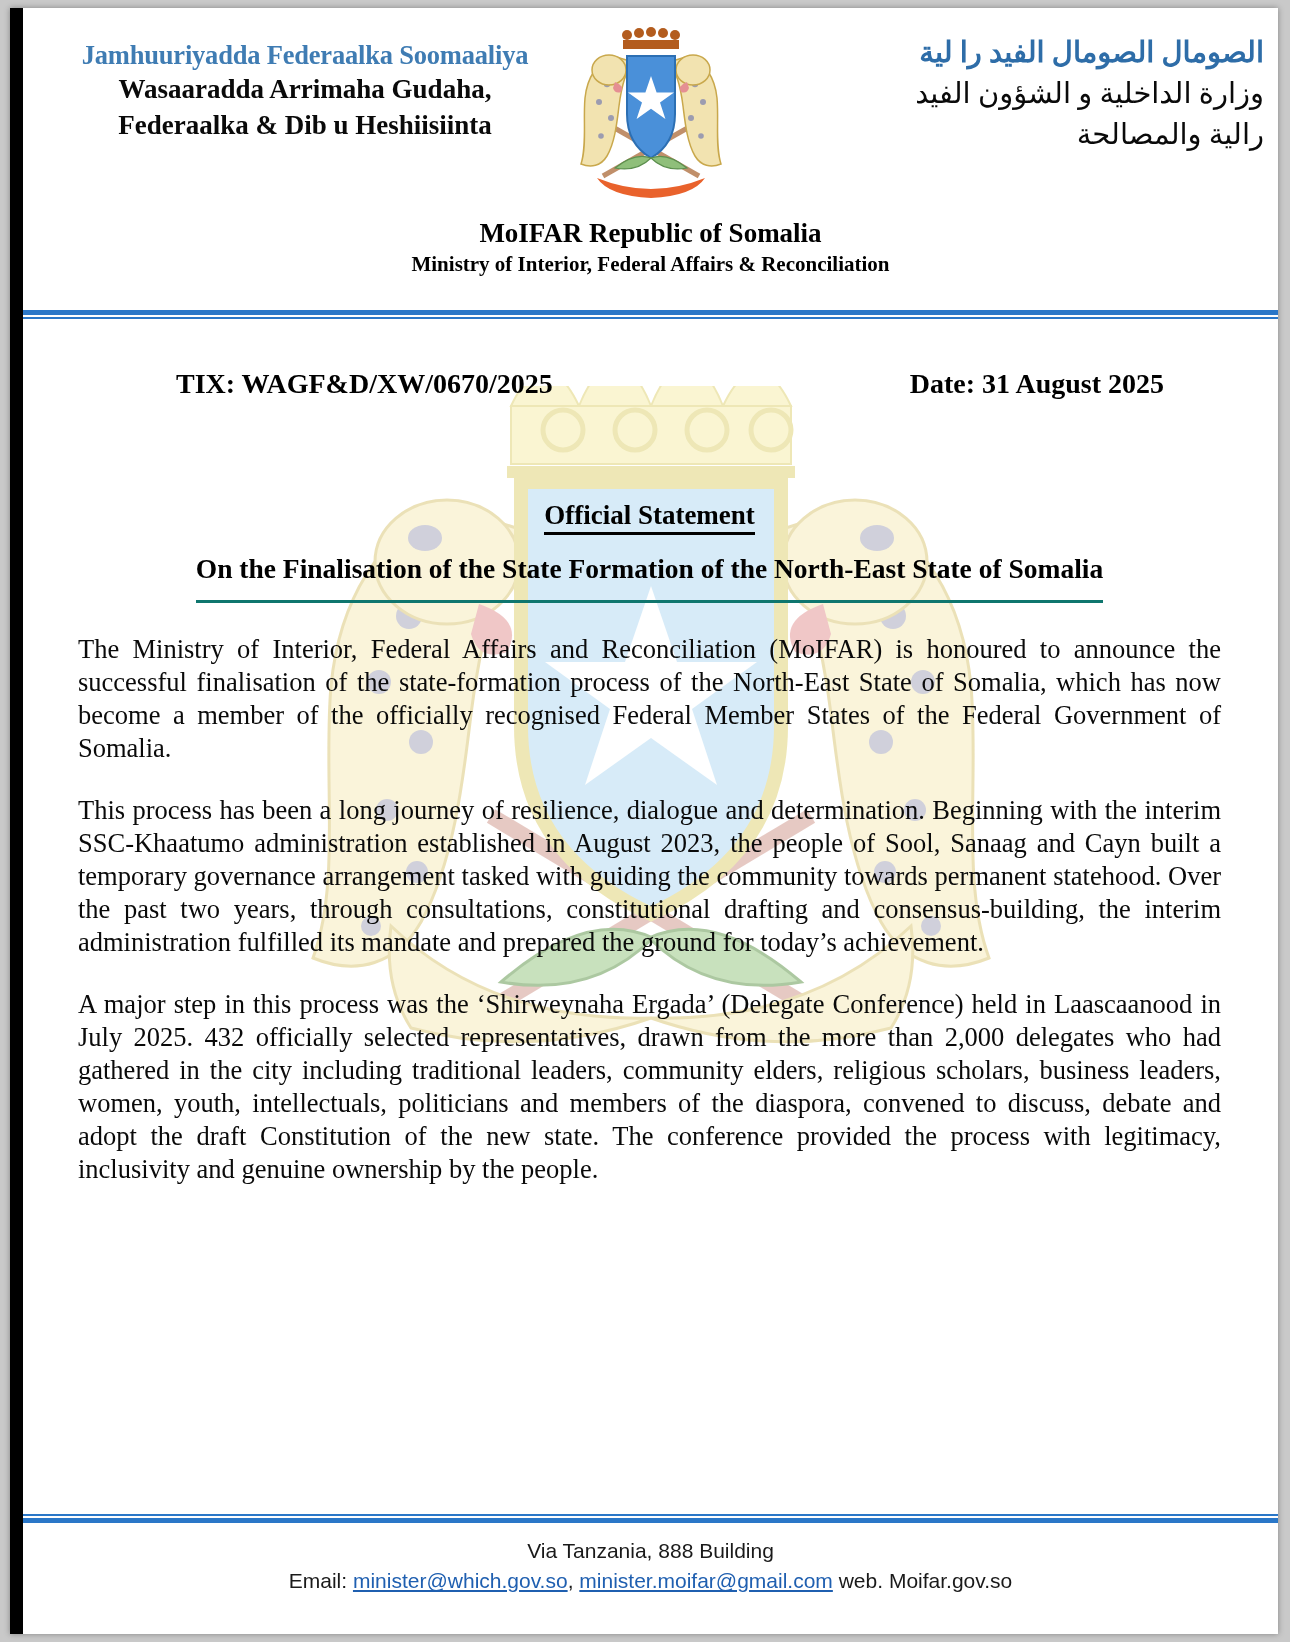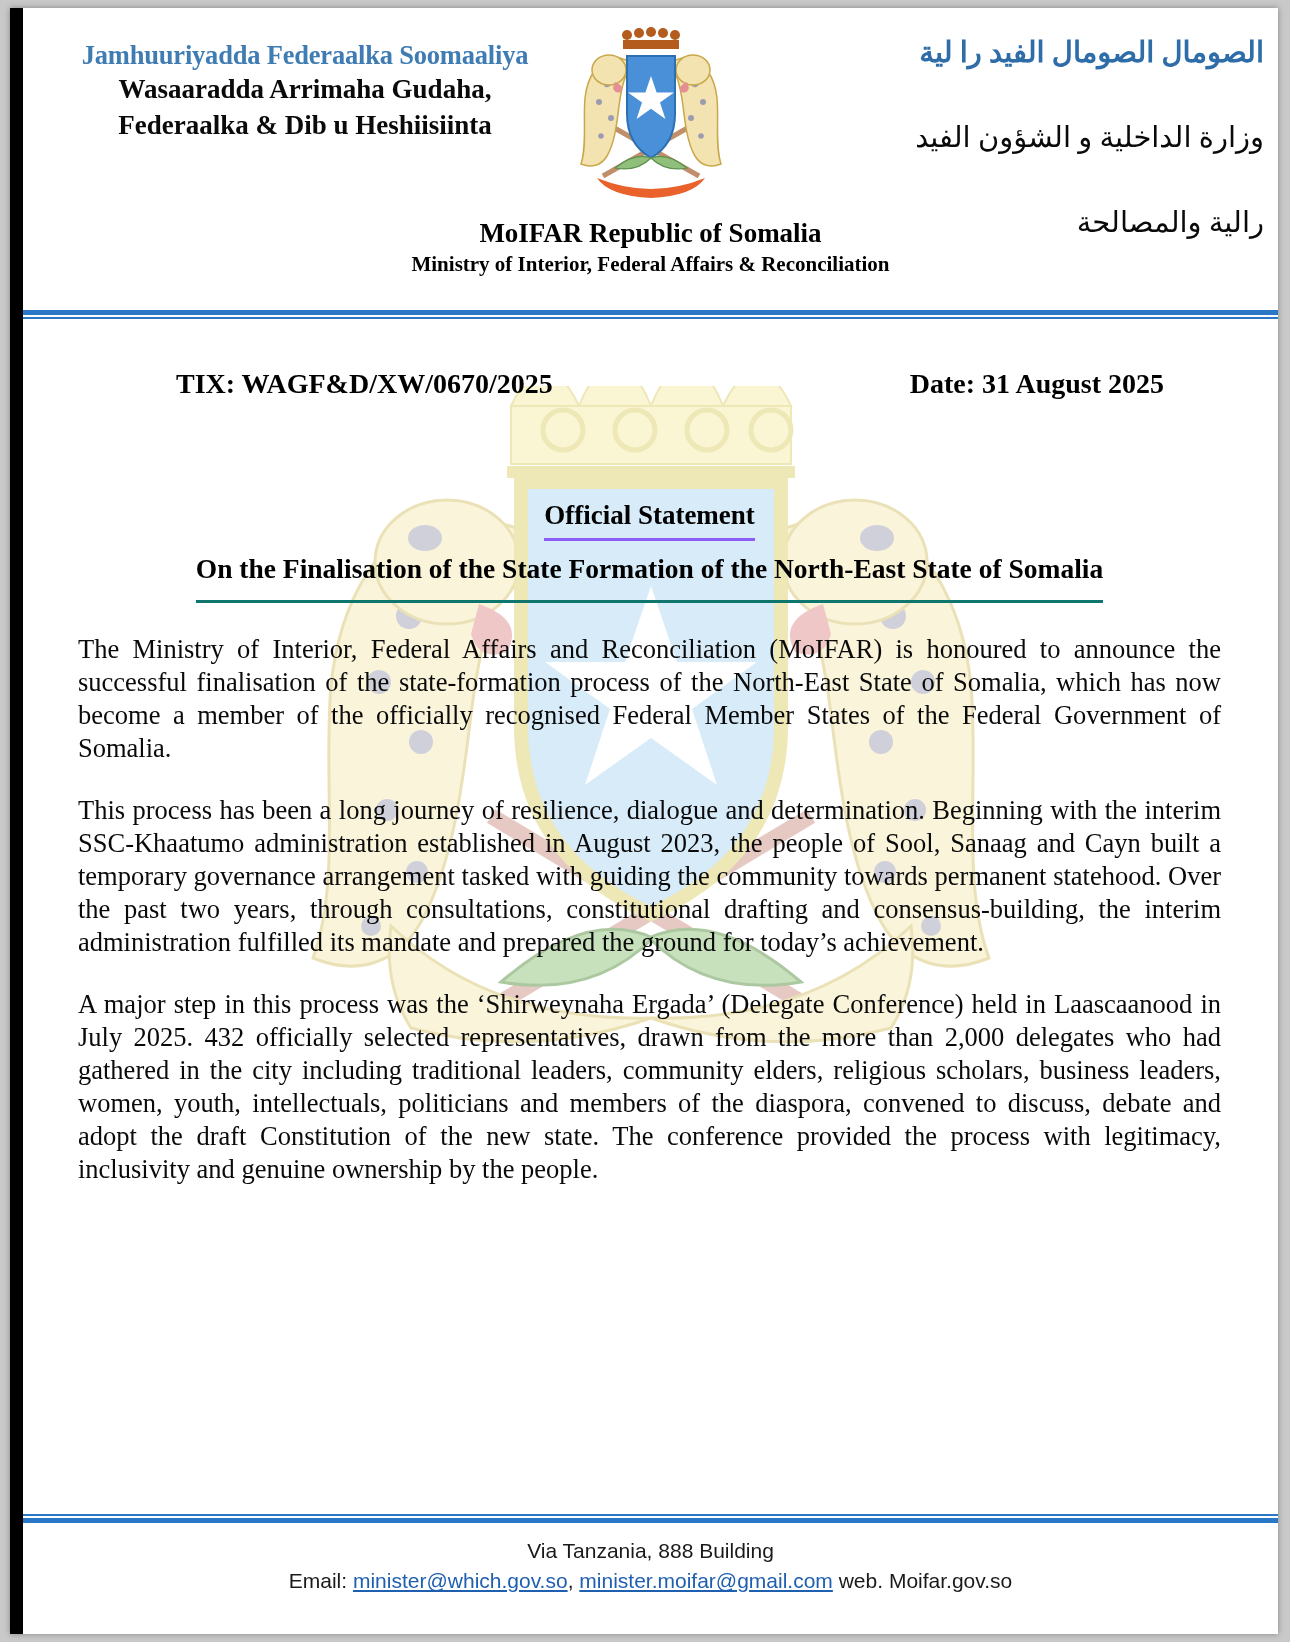--- a/index.html
+++ b/index.html
@@ -71,21 +71,20 @@
   }
   .hdr-right .a1 {
     color: #2e6da8;
     font-weight: bold;
     font-size: 29px;
   }
   .hdr-right .a2,
   .hdr-right .a3 {
     color: #0a0a0a;
     font-size: 29px;
-    margin-top: 44px;
   }
 
   .hdr-crest {
     position: absolute;
     left: 50%;
     top: 18px;
     transform: translateX(-50%);
     width: 220px;
     height: 180px;
   }
@@ -162,22 +161,22 @@
   .refline .date { position: absolute; right: 57px; top: 0; white-space: nowrap; }
 
   .doc-title {
     text-align: center;
     font-weight: bold;
     font-size: 27px;
     margin-top: 92px;
     color: #000;
   }
   .doc-title span {
-    border-bottom: 3px solid #8b5cf6;
-    padding-bottom: 8px;
+    border-bottom: 3px solid #000000;
+    padding-bottom: 2px;
   }
   .doc-subtitle {
     text-align: center;
     font-weight: bold;
     font-size: 27.5px;
     margin-top: 22px;
     color: #000;
   }
   .doc-subtitle span {
     border-bottom: 3px solid #0f766e;

